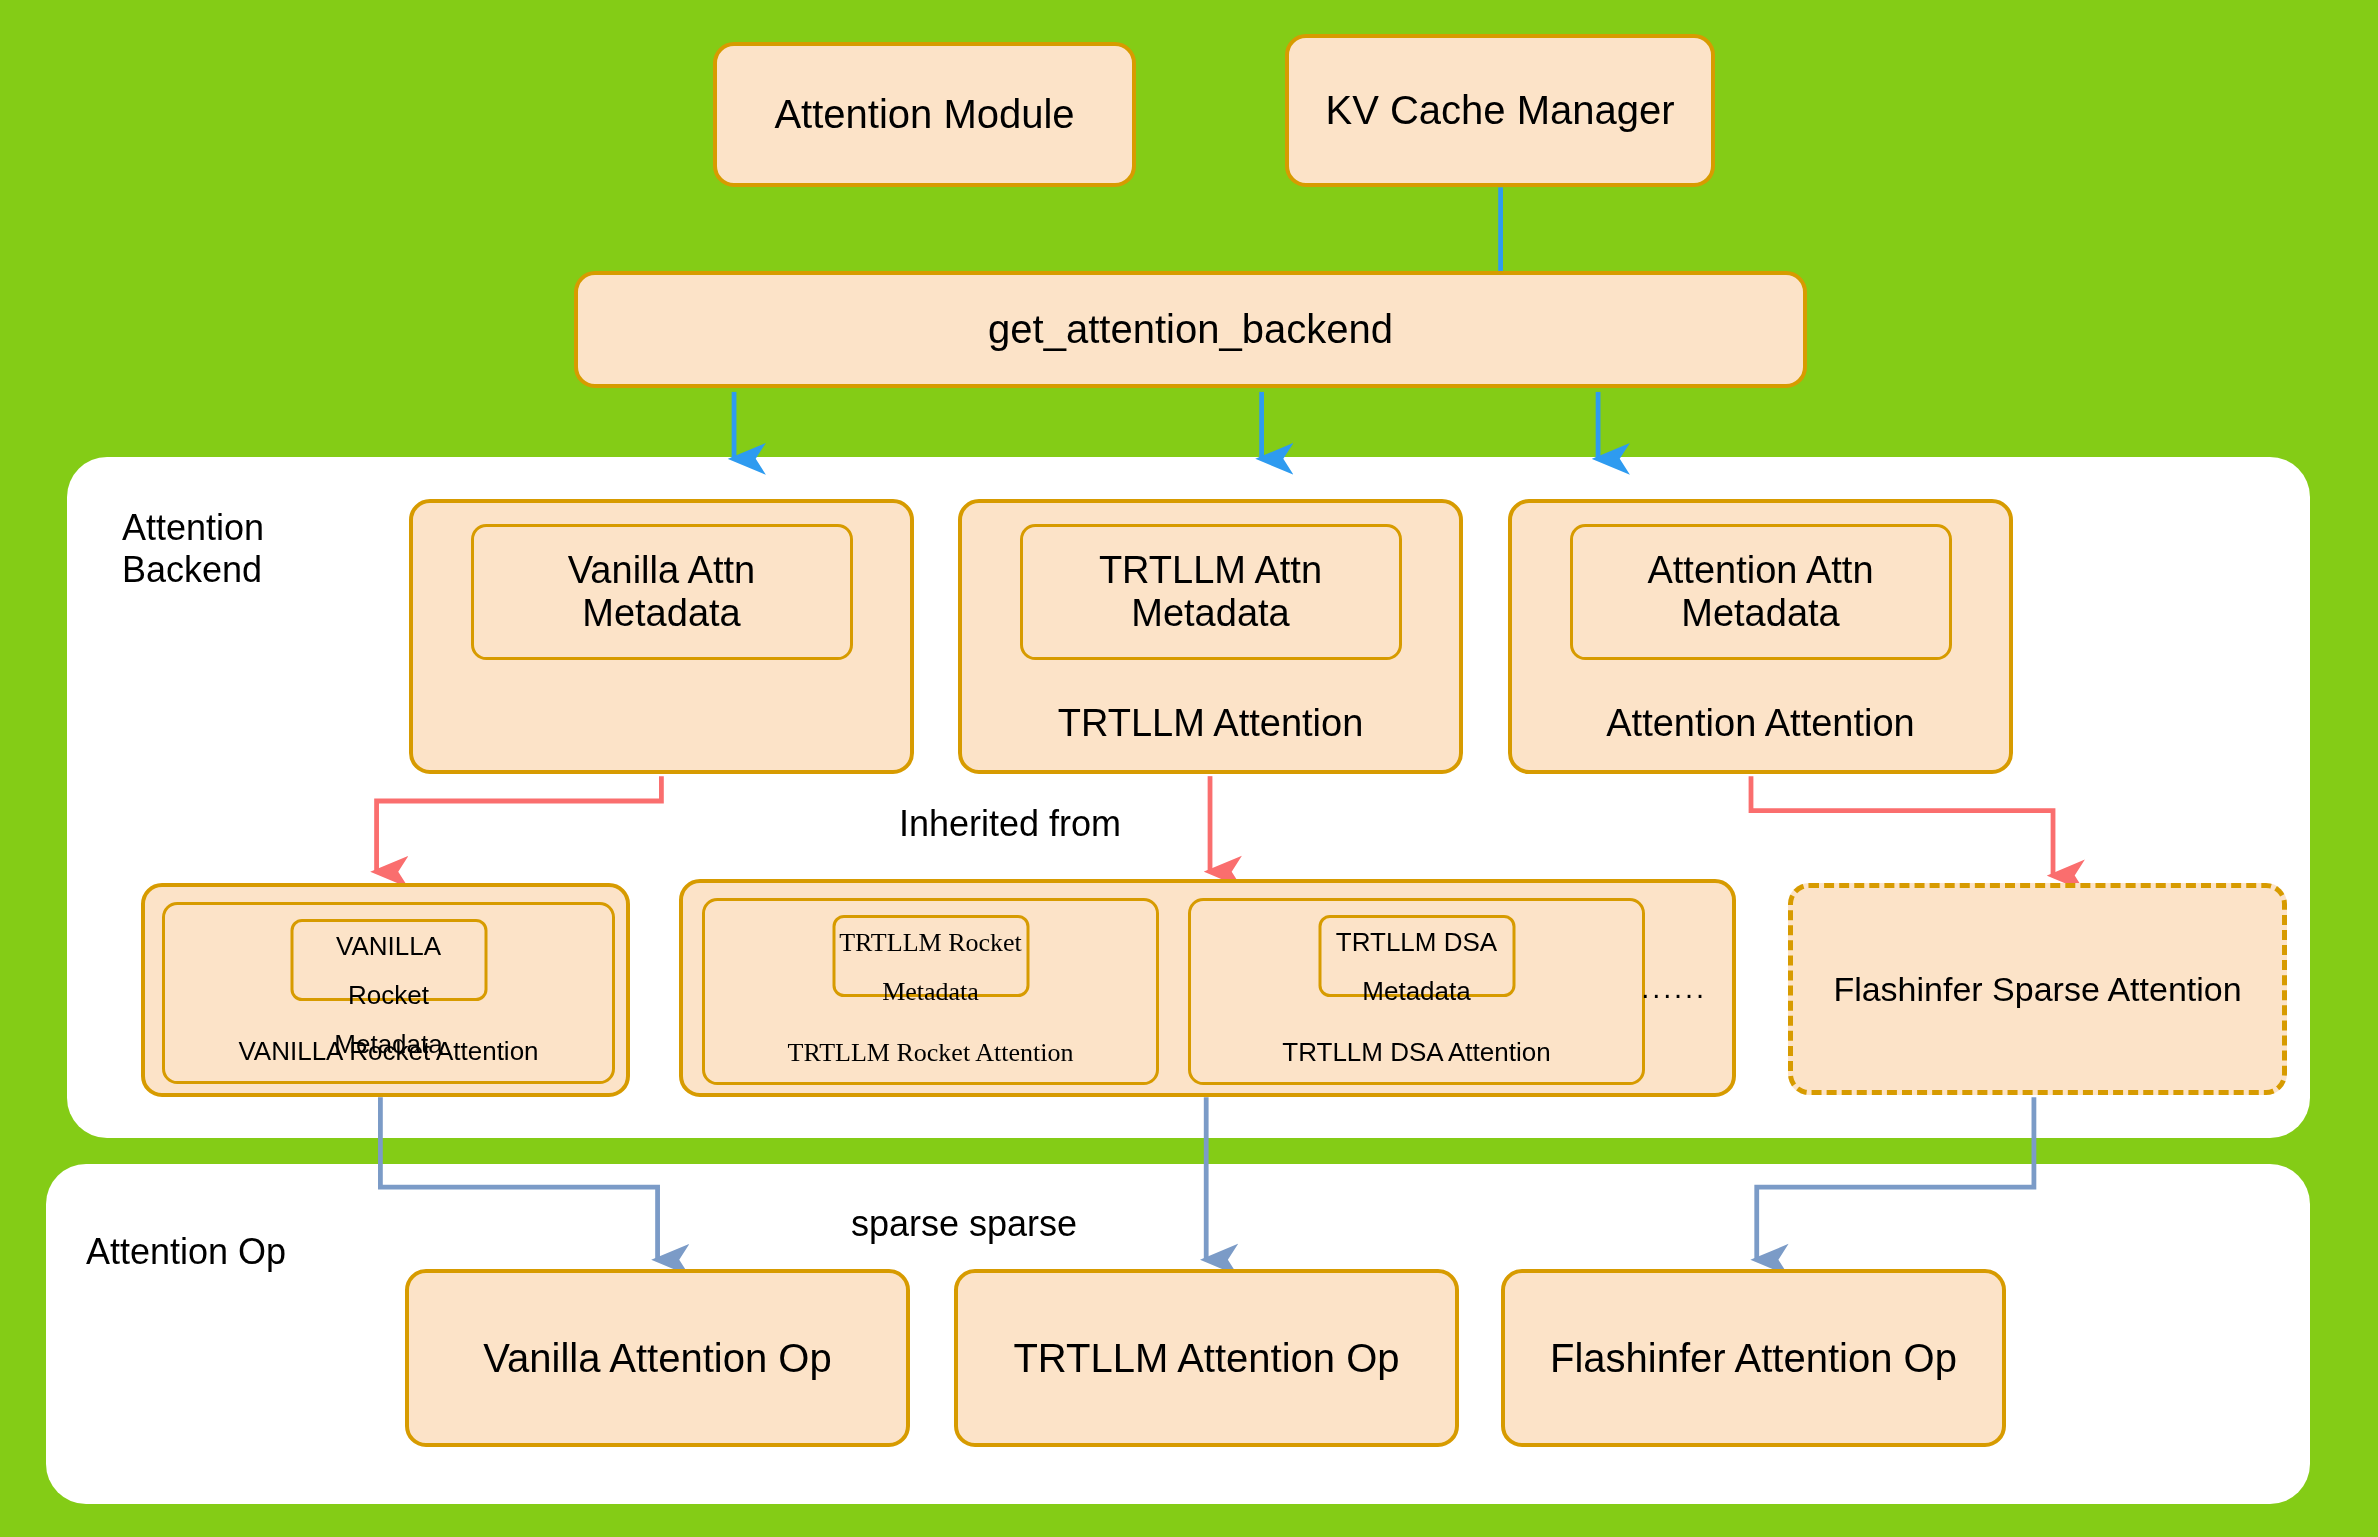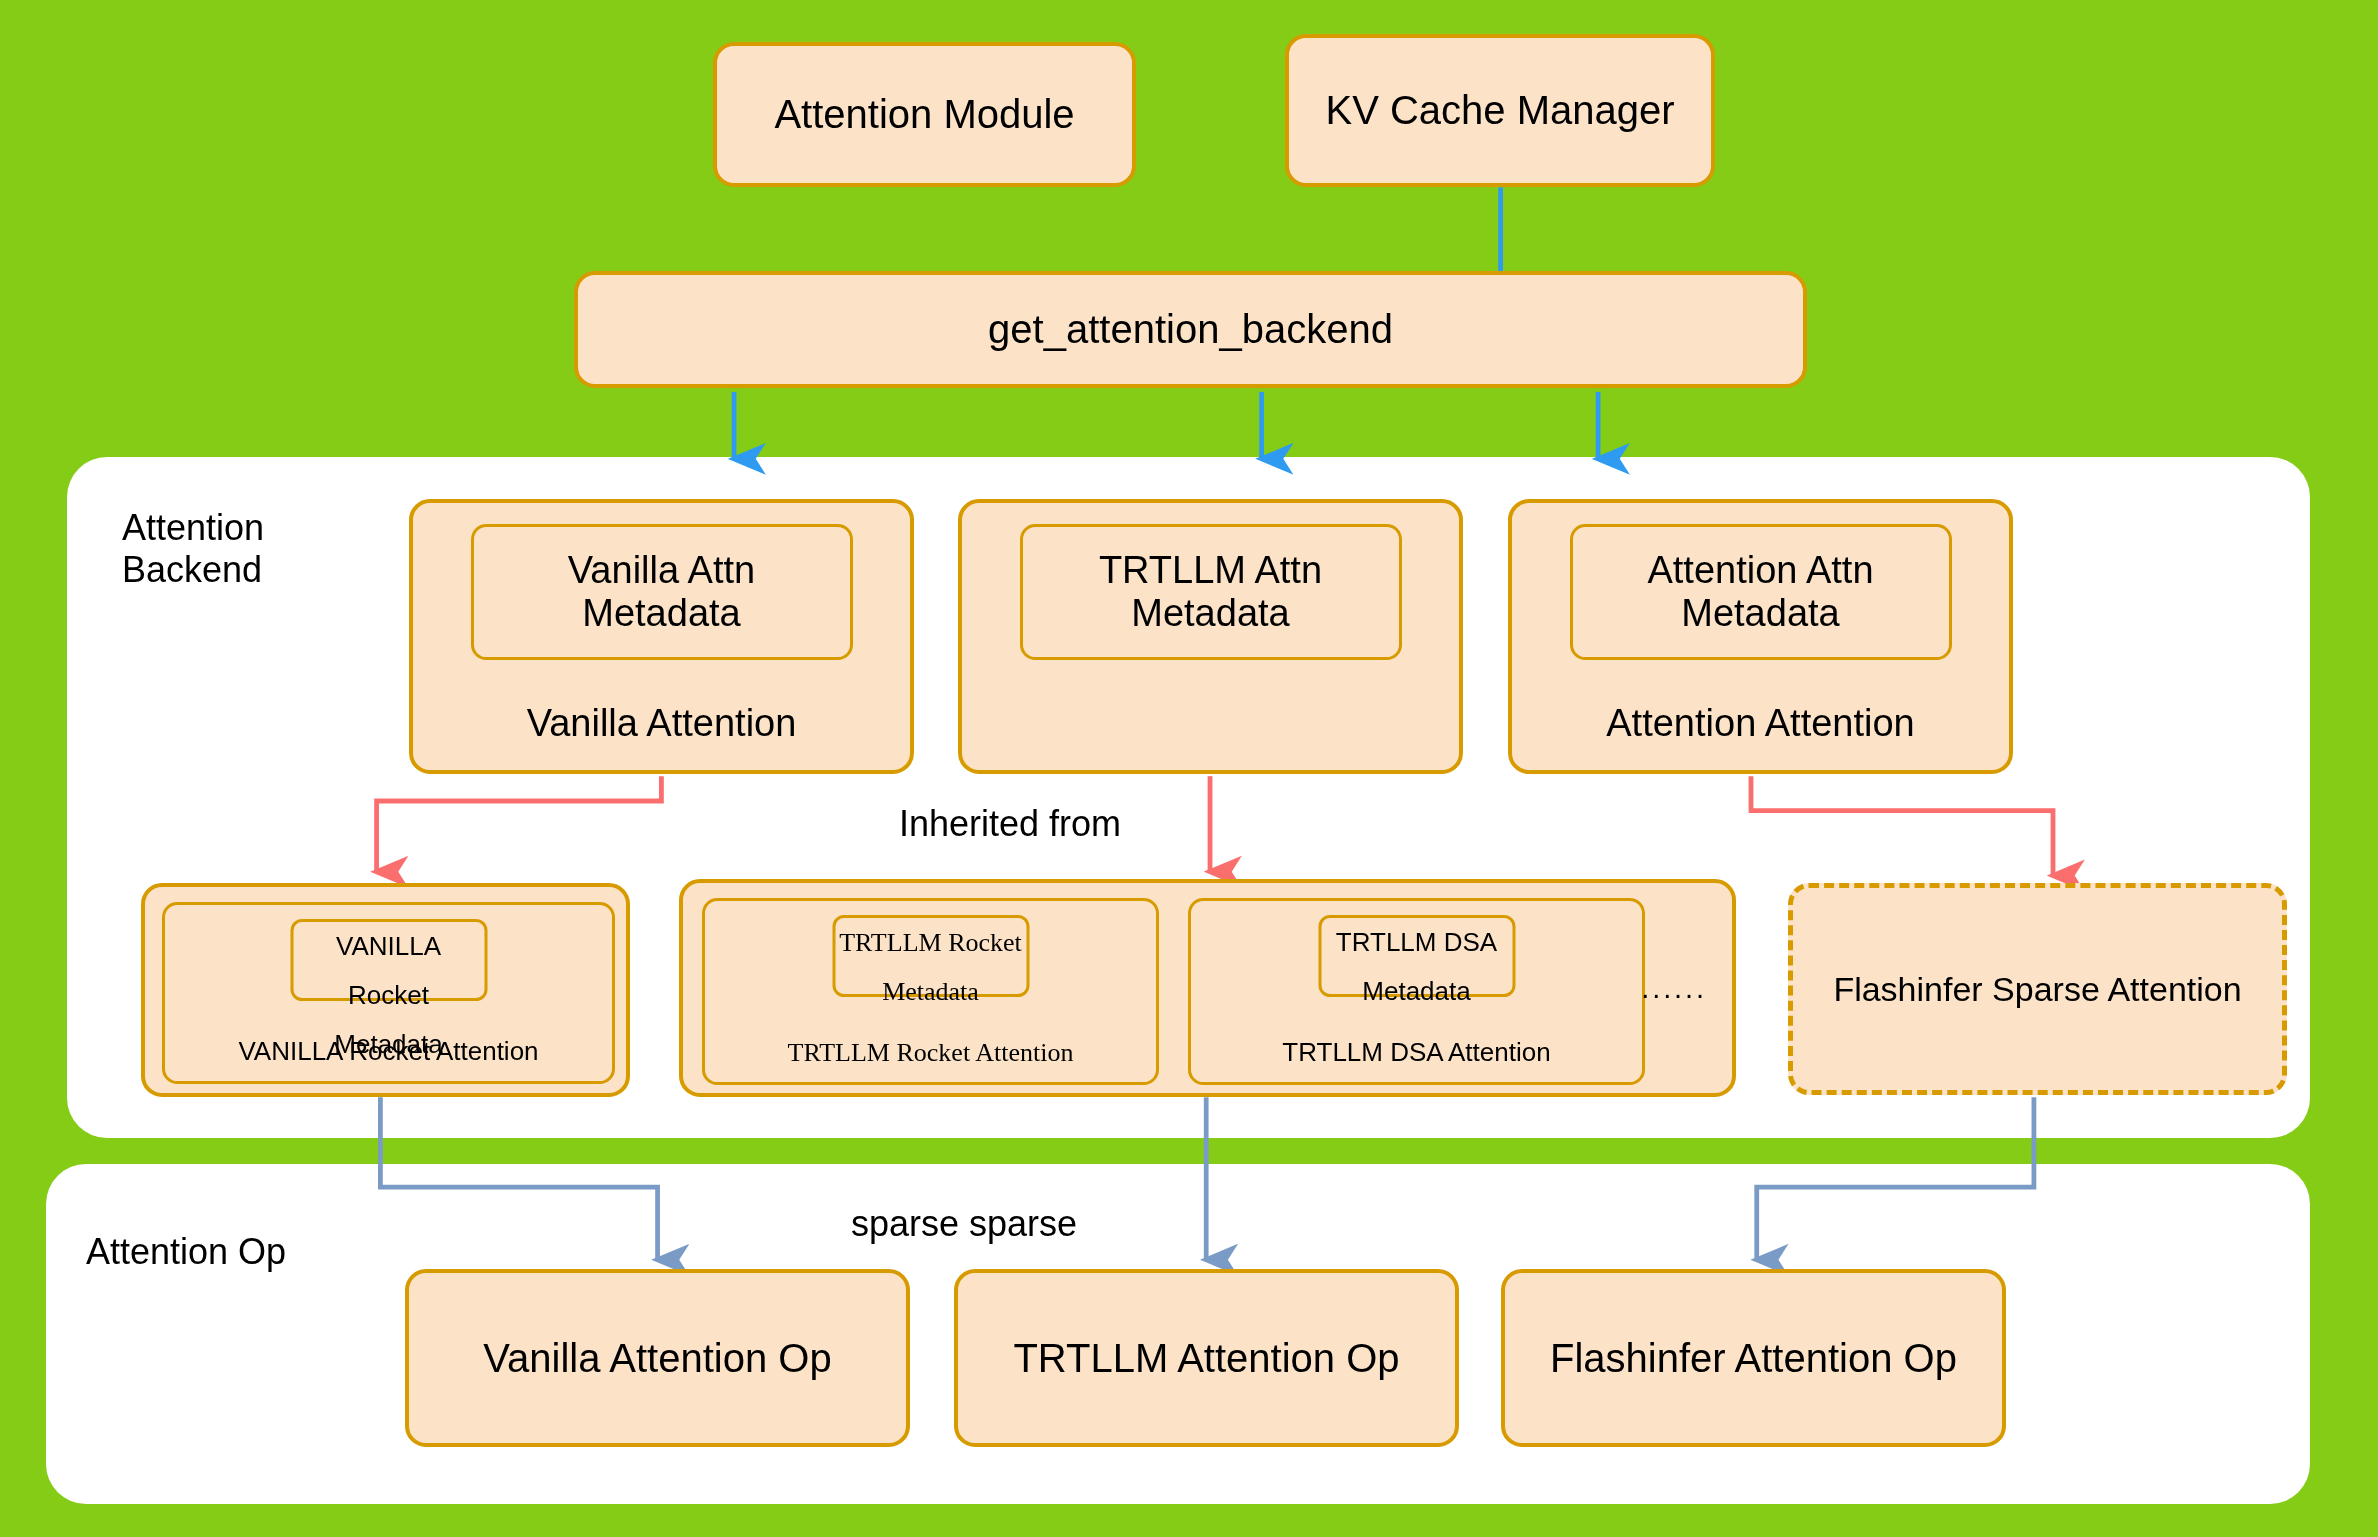--- a/index.html
+++ b/index.html
@@ -249,26 +249,26 @@
   <div class="node" id="n-kv-cache-manager">KV Cache Manager</div>
 
   <div class="node" id="n-get-backend">get_attention_backend</div>
 
   <div class="group-label" id="lbl-backend">Attention
 Backend</div>
 
   <div class="node card" id="n-vanilla-attn">
     <div class="meta">Vanilla Attn
 Metadata</div>
-    <div class="cardtitle">Vanilla Attention</div>
   </div>
 
   <div class="node card" id="n-trtllm-attn">
     <div class="meta">TRTLLM Attn
 Metadata</div>
+    <div class="cardtitle">TRTLLM Attention</div>
   </div>
 
   <div class="node card" id="n-flashinfer-attn">
     <div class="meta">Attention Attn
 Metadata</div>
     <div class="cardtitle">Attention Attention</div>
   </div>
 
   <div class="edge-label" id="lbl-inherited">Inherited from</div>
 

